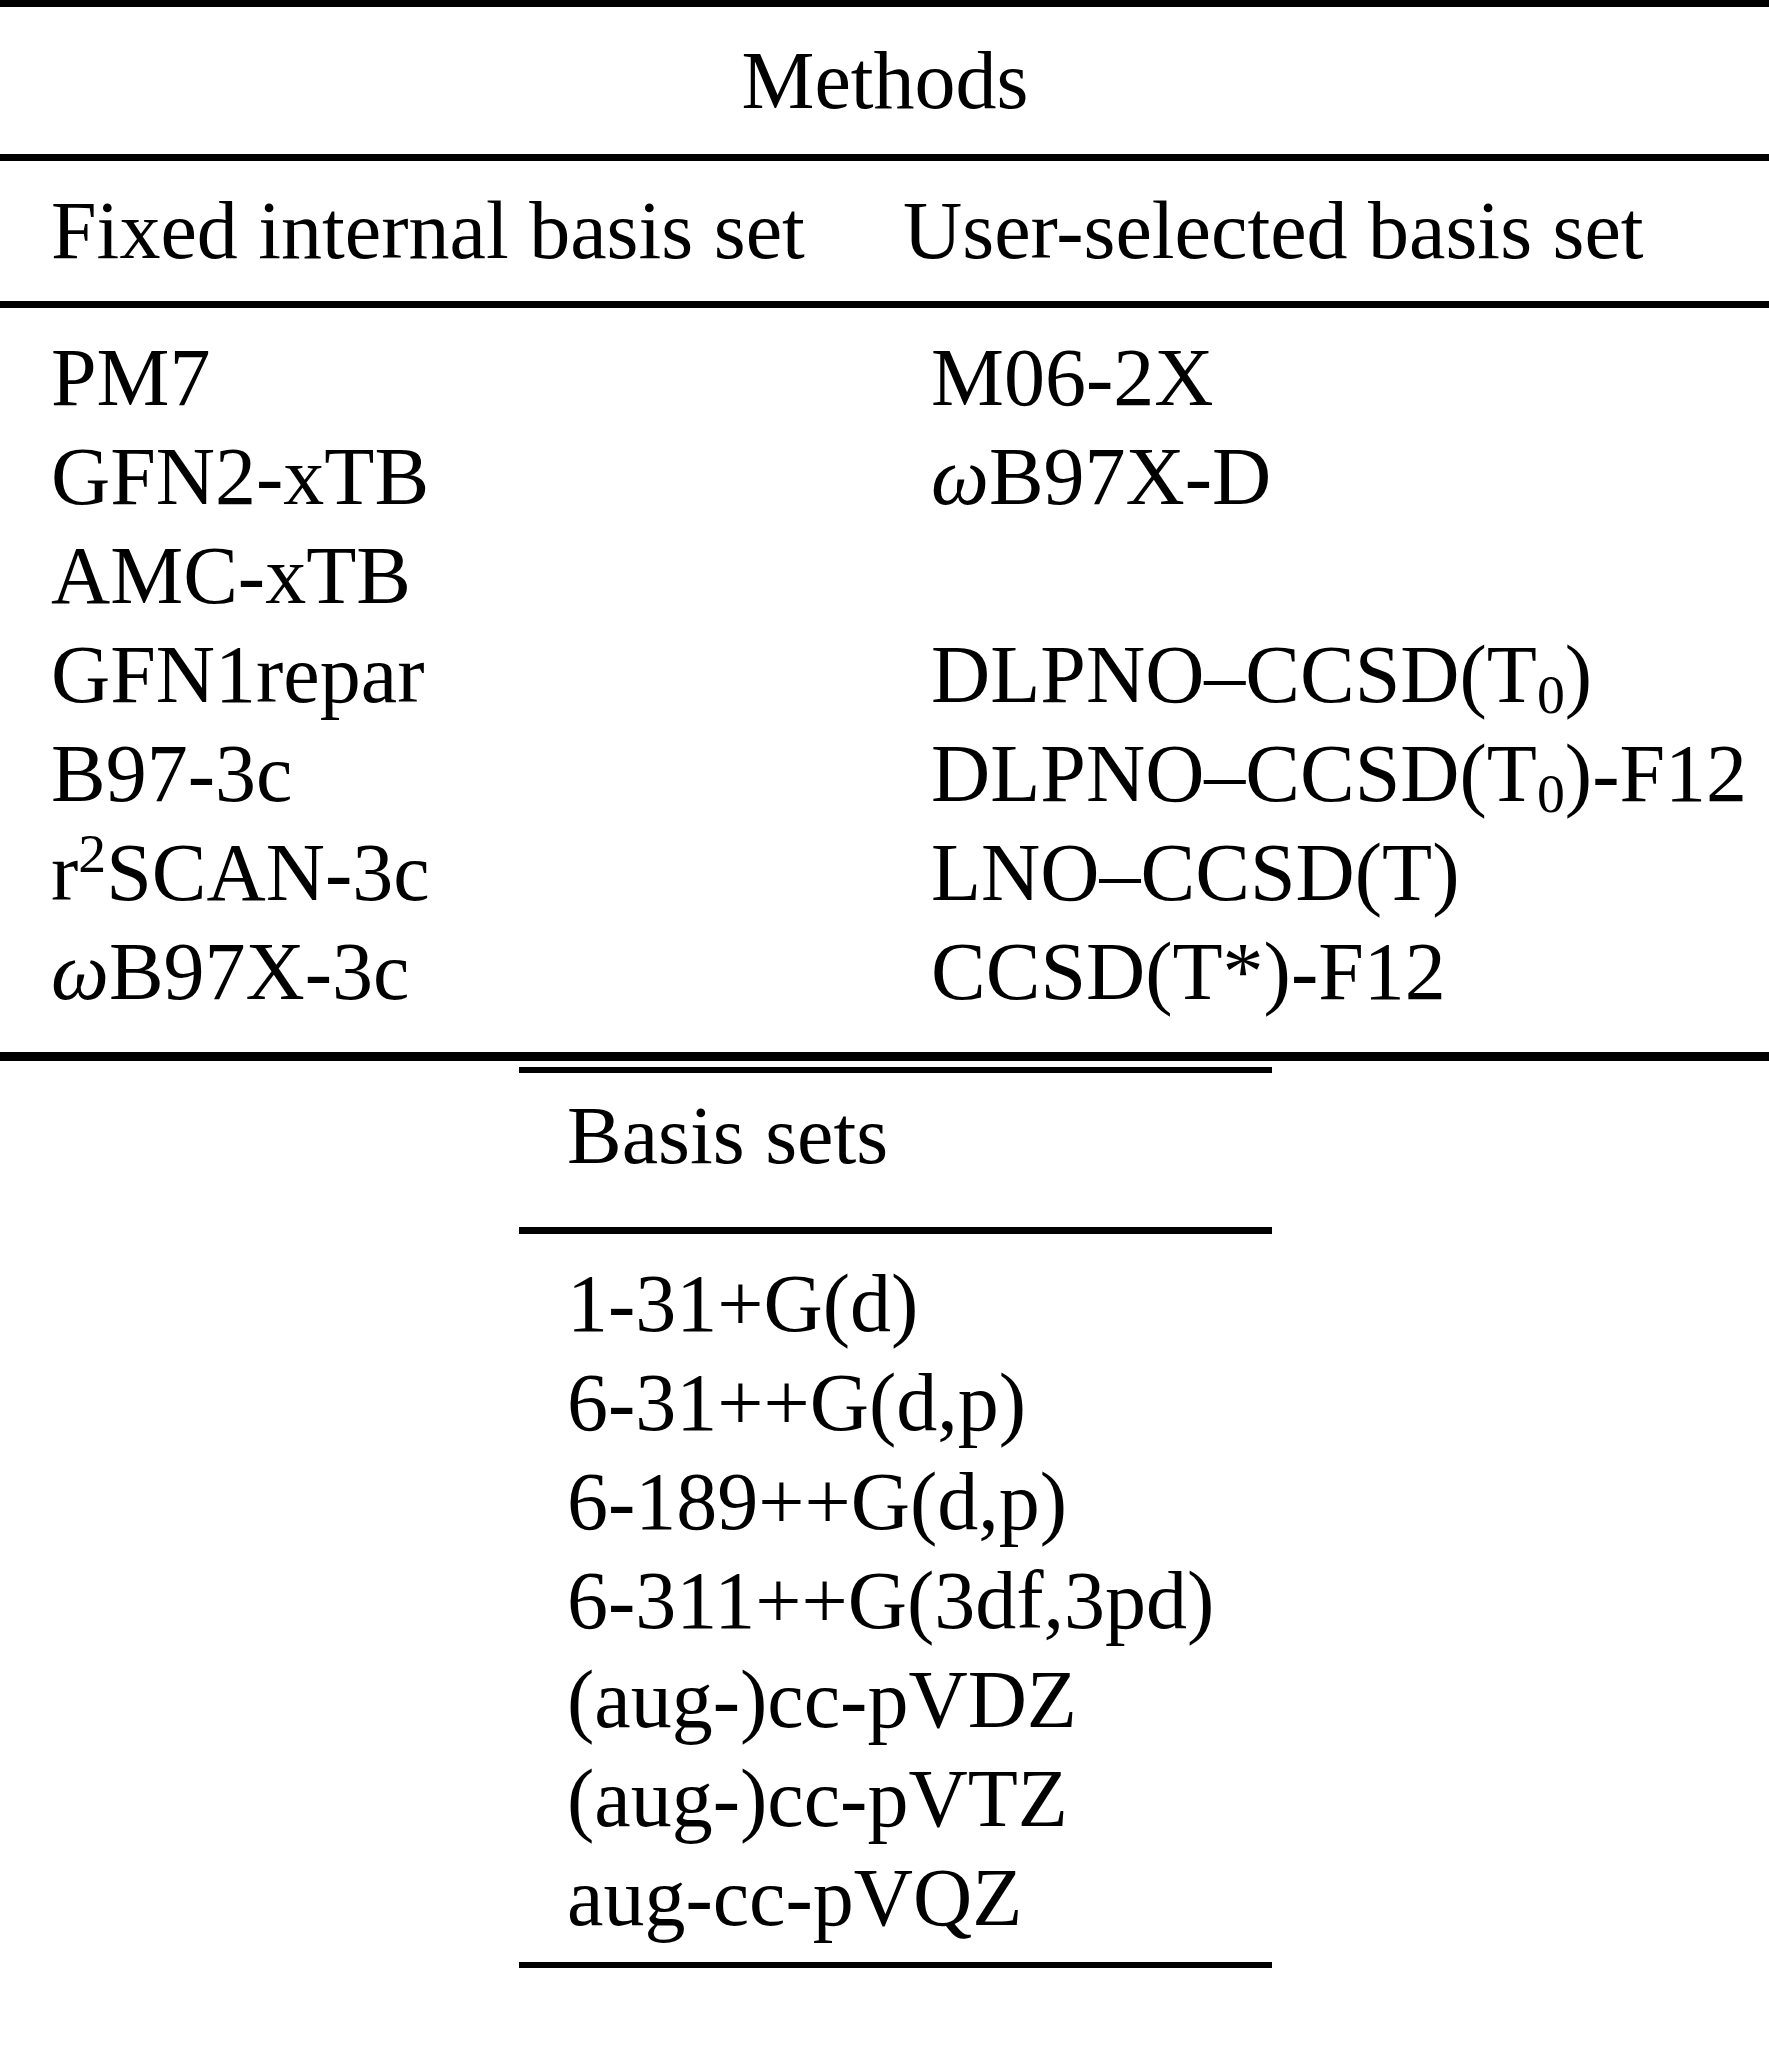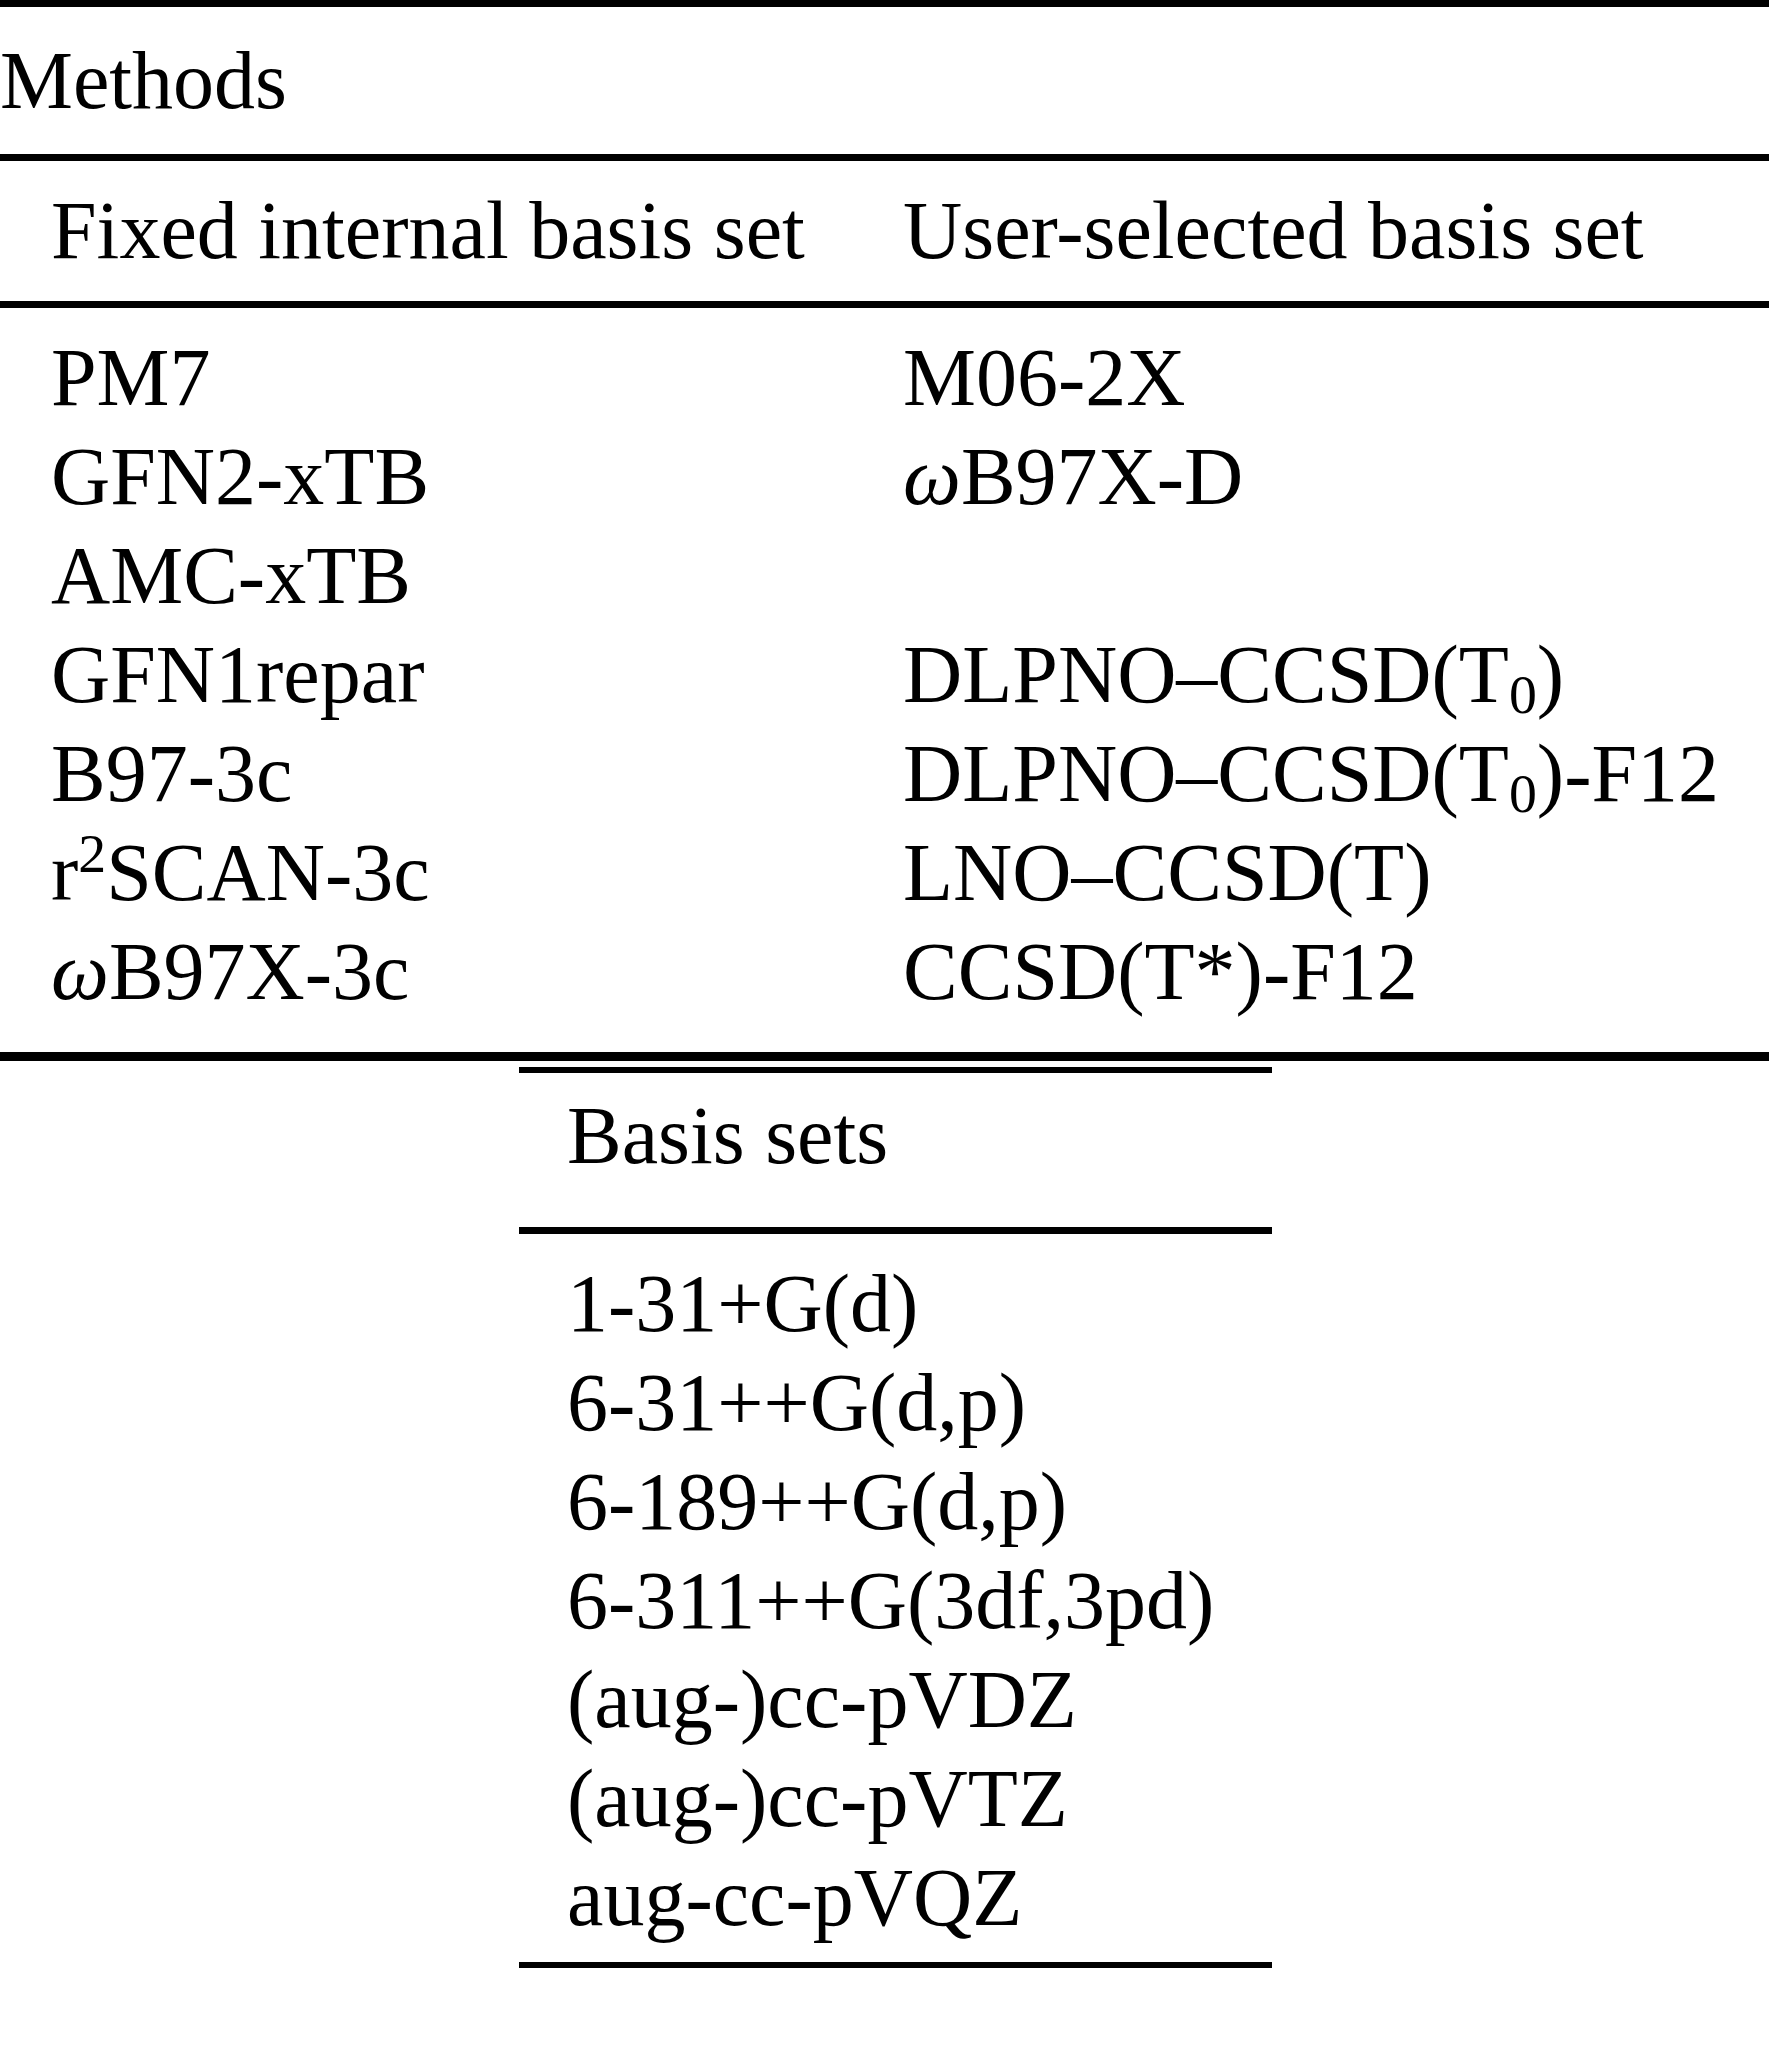--- a/index.html
+++ b/index.html
@@ -9,31 +9,31 @@
     box-sizing:border-box;
     background:#ffffff;
     color:#000000;
     font-family:"Liberation Serif", serif;
     font-size:82px;
     border-top:7.7px solid #000000;
     overflow:hidden;
   }
   .rule{height:6.8px;background:#000000;}
   .rule.thick{height:8.6px;}
-  .title{line-height:147px;white-space:nowrap;}
+  .title{line-height:147px;text-align:center;white-space:nowrap;}
   .hdr-row,.trow{
     display:grid;
     grid-template-columns:852px 1fr;
     padding-left:51px;
     white-space:nowrap;
     border-radius:25px;
   }
   .hdr-row{line-height:140px;}
   .tbody{padding:20.5px 0 31px 0;}
-  .trow{line-height:99px;}
+  .trow{line-height:99px;gap:28px;}
   .basis{
     width:753px;
     margin:6.8px 0 0 519px;
     border-top:6.8px solid #000000;
     border-bottom:6.8px solid #000000;
     box-sizing:content-box;
   }
   .btitle{padding:13px 0 0 48px;line-height:99px;margin-bottom:42px;white-space:nowrap;}
   .brule{height:6.8px;background:#000000;}
   .bitems{padding:19.7px 0 14.6px 48px;}

